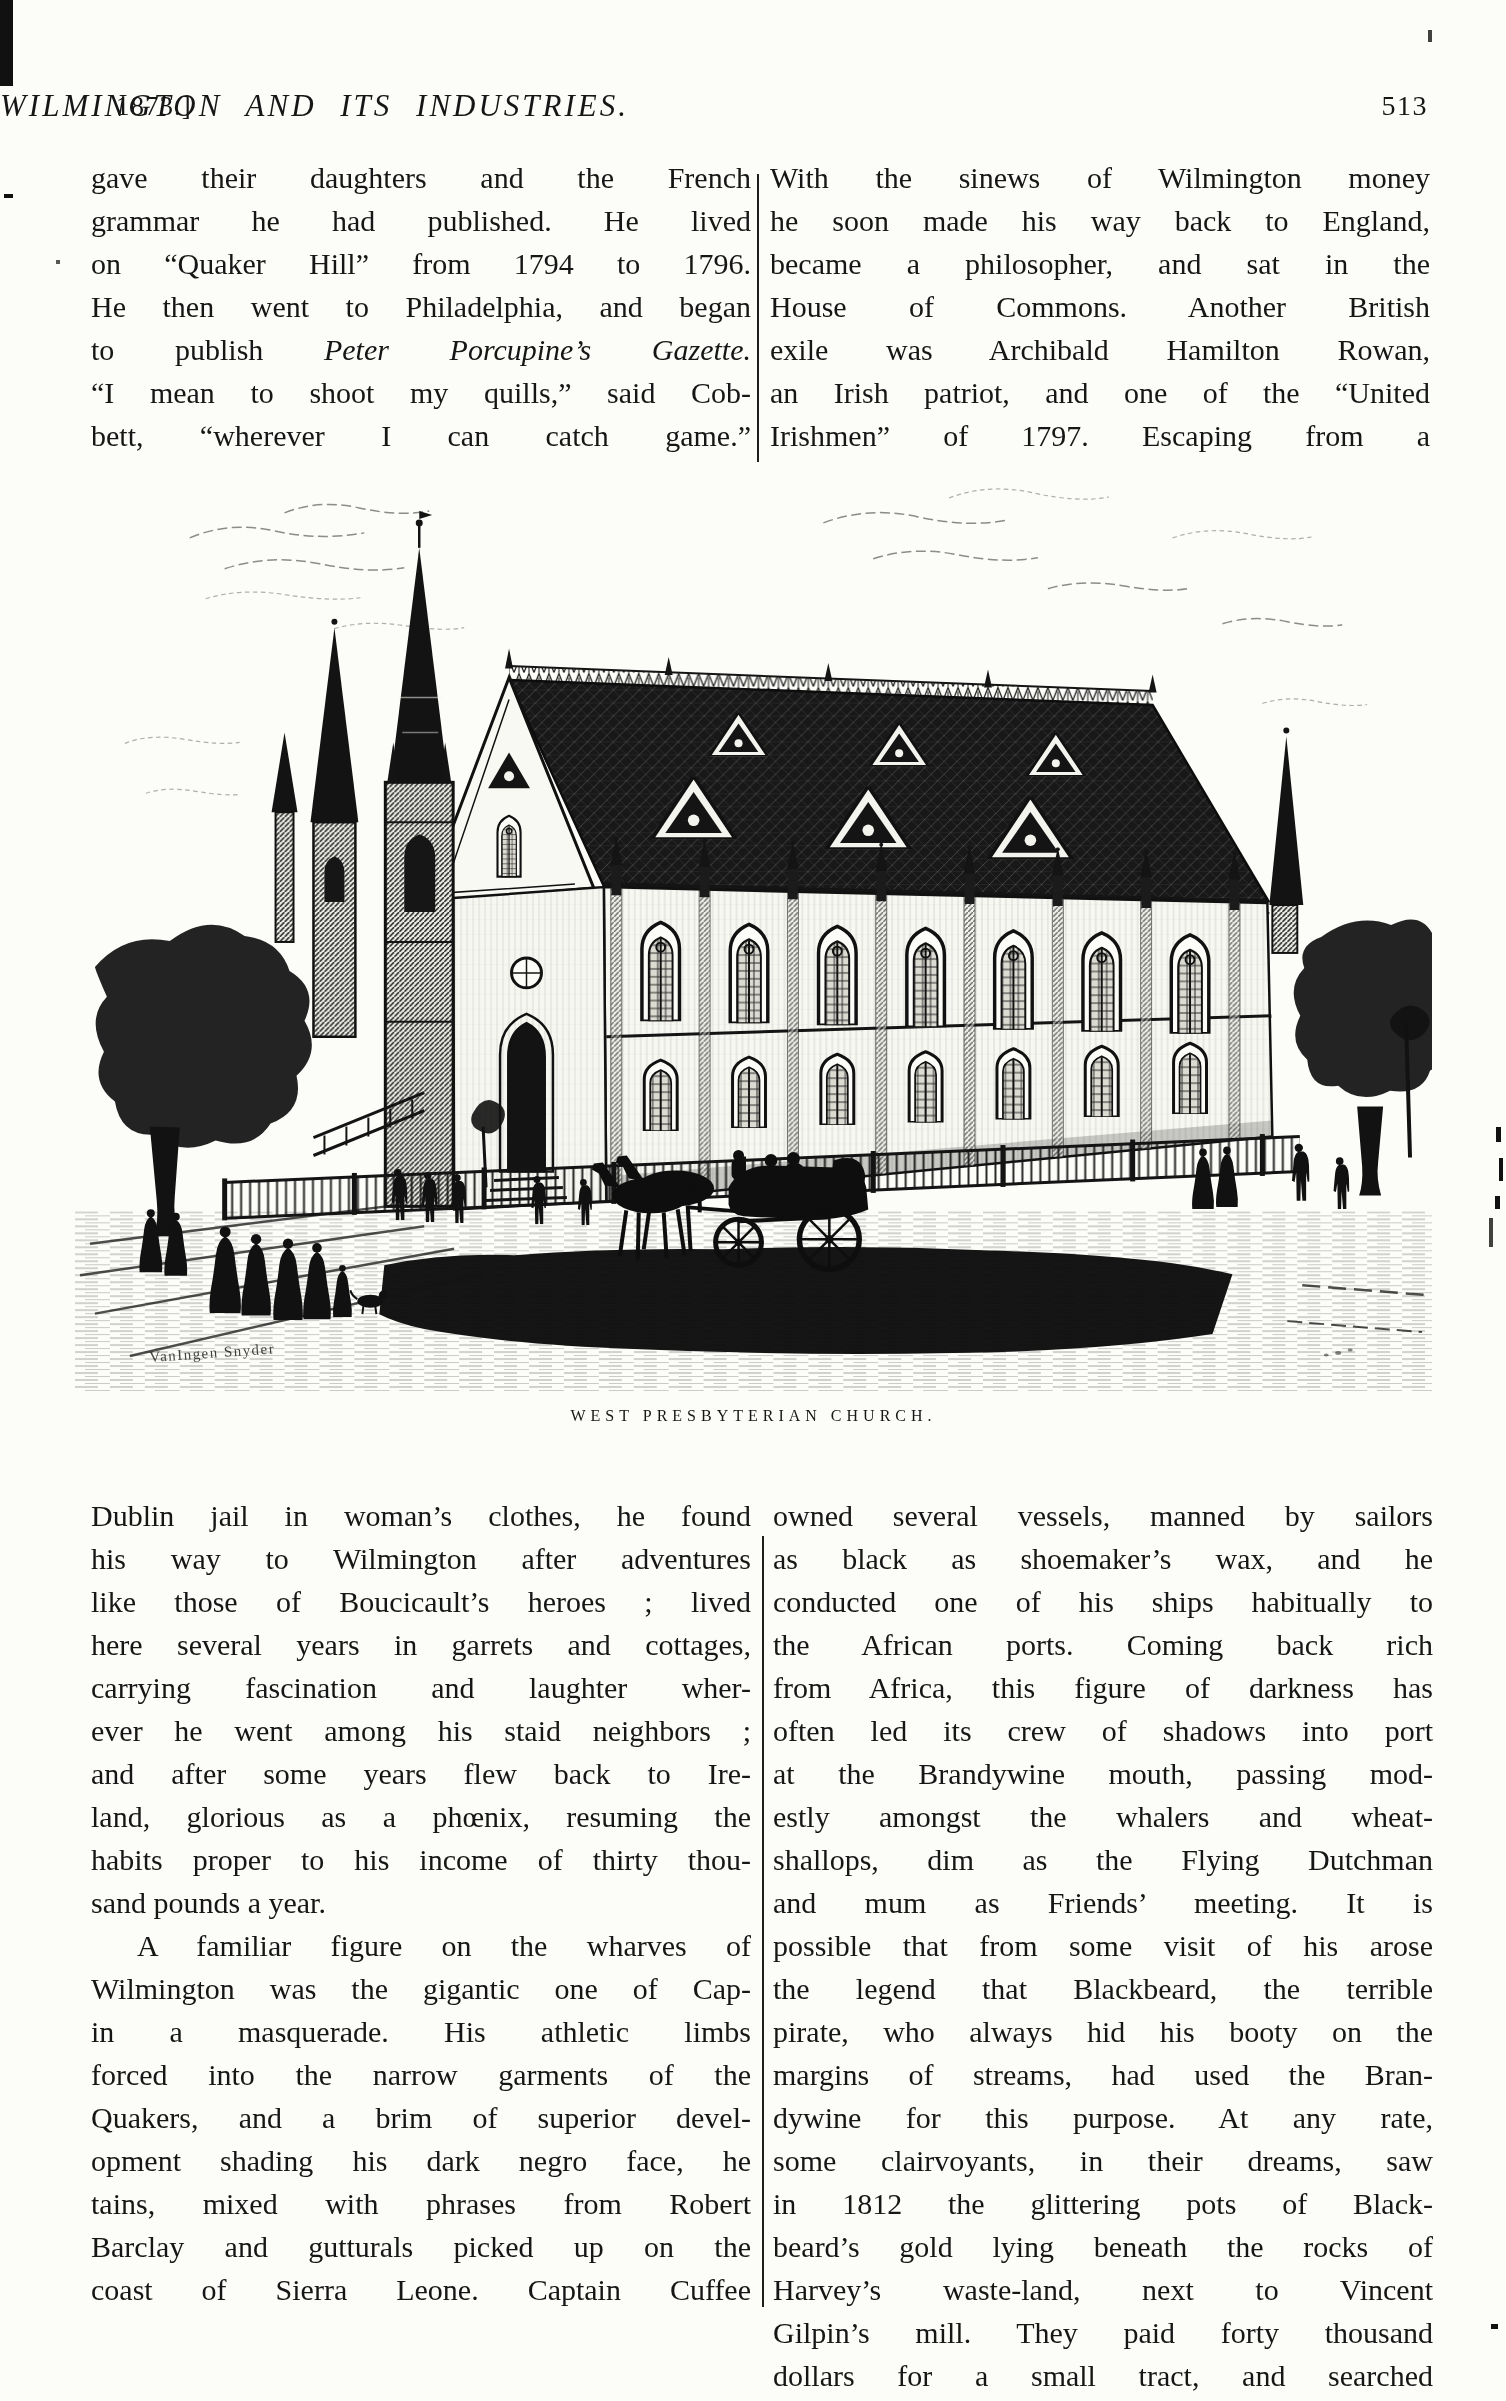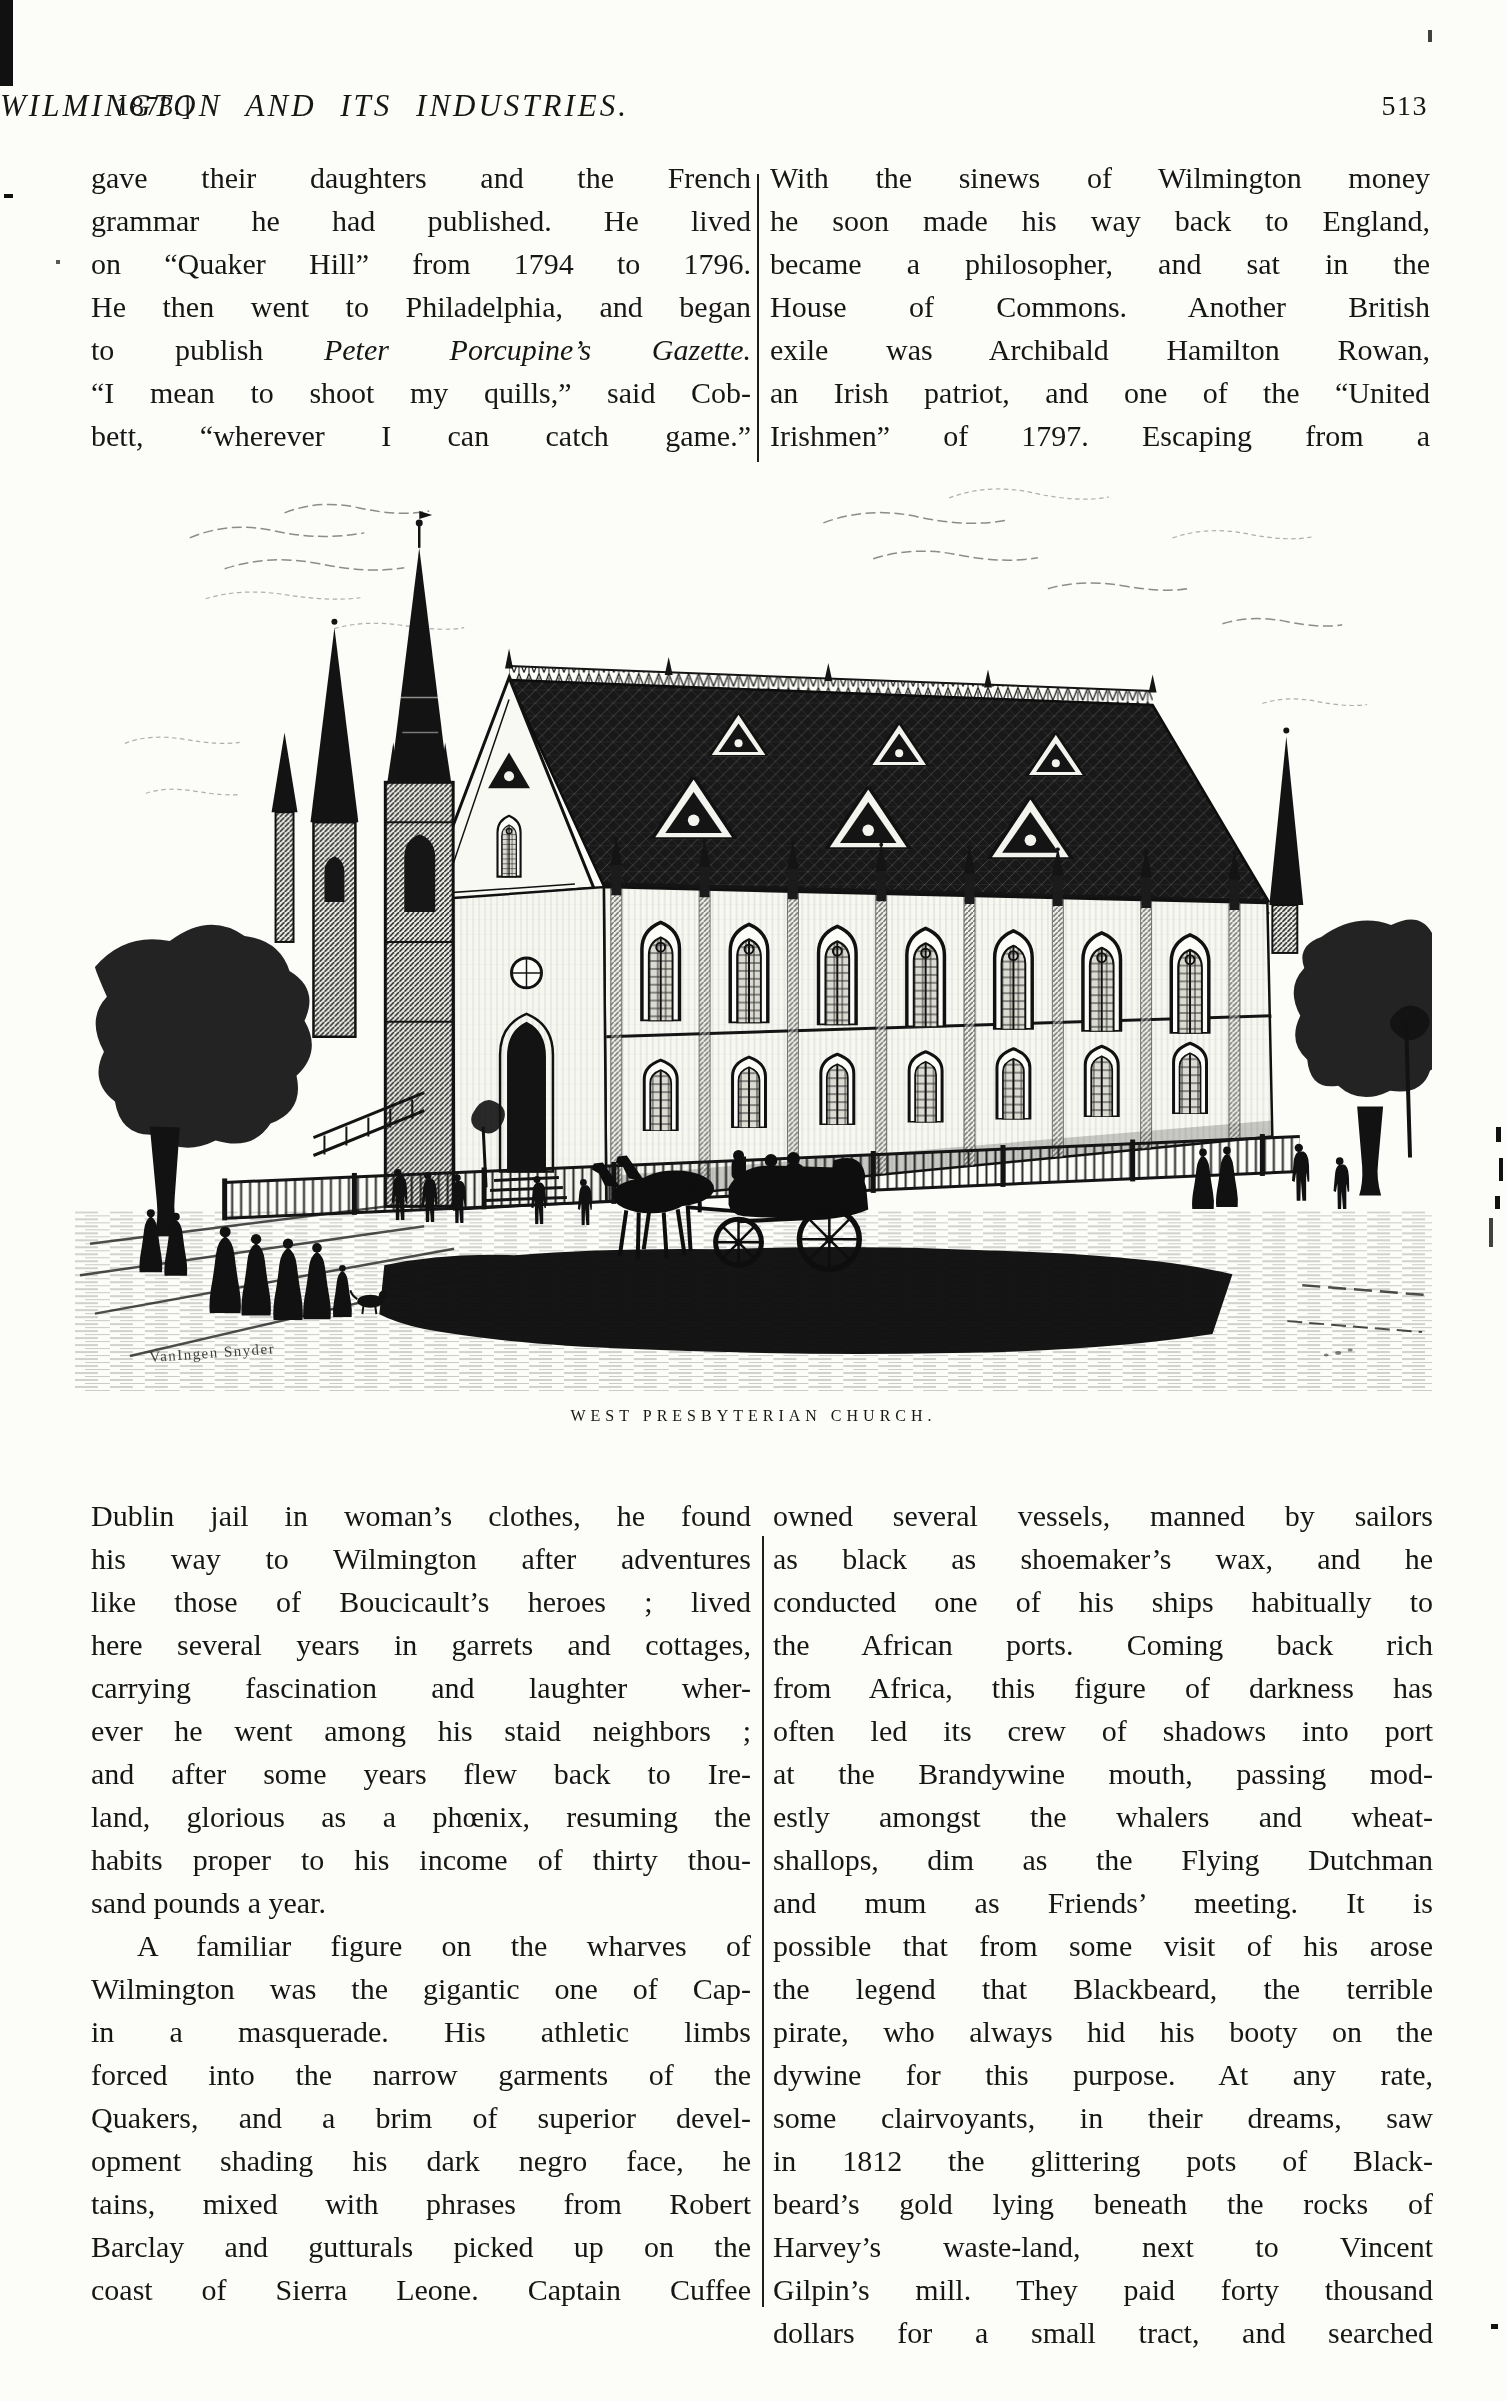--- a/index.html
+++ b/index.html
@@ -422,20 +422,21 @@
       <div class="tline">the African ports.  Coming back rich</div>
       <div class="tline">from Africa, this figure of darkness has</div>
       <div class="tline">often led its crew of shadows into port</div>
       <div class="tline">at the Brandywine mouth, passing mod-</div>
       <div class="tline">estly amongst the whalers and wheat-</div>
       <div class="tline">shallops, dim as the Flying Dutchman</div>
       <div class="tline">and mum as Friends’ meeting.  It is</div>
       <div class="tline">possible that from some visit of his arose</div>
       <div class="tline">the legend that Blackbeard, the terrible</div>
       <div class="tline">pirate, who always hid his booty on the</div>
+      <div class="tline">margins of streams, had used the Bran-</div>
       <div class="tline">dywine for this purpose.  At any rate,</div>
       <div class="tline">some clairvoyants, in their dreams, saw</div>
       <div class="tline">in 1812 the glittering pots of Black-</div>
       <div class="tline">beard’s gold lying beneath the rocks of</div>
       <div class="tline">Harvey’s waste-land, next to Vincent</div>
       <div class="tline">Gilpin’s mill.  They paid forty thousand</div>
       <div class="tline">dollars for a small tract, and searched</div>
     </div>
   <div class="divider div-bottom"></div>
 

